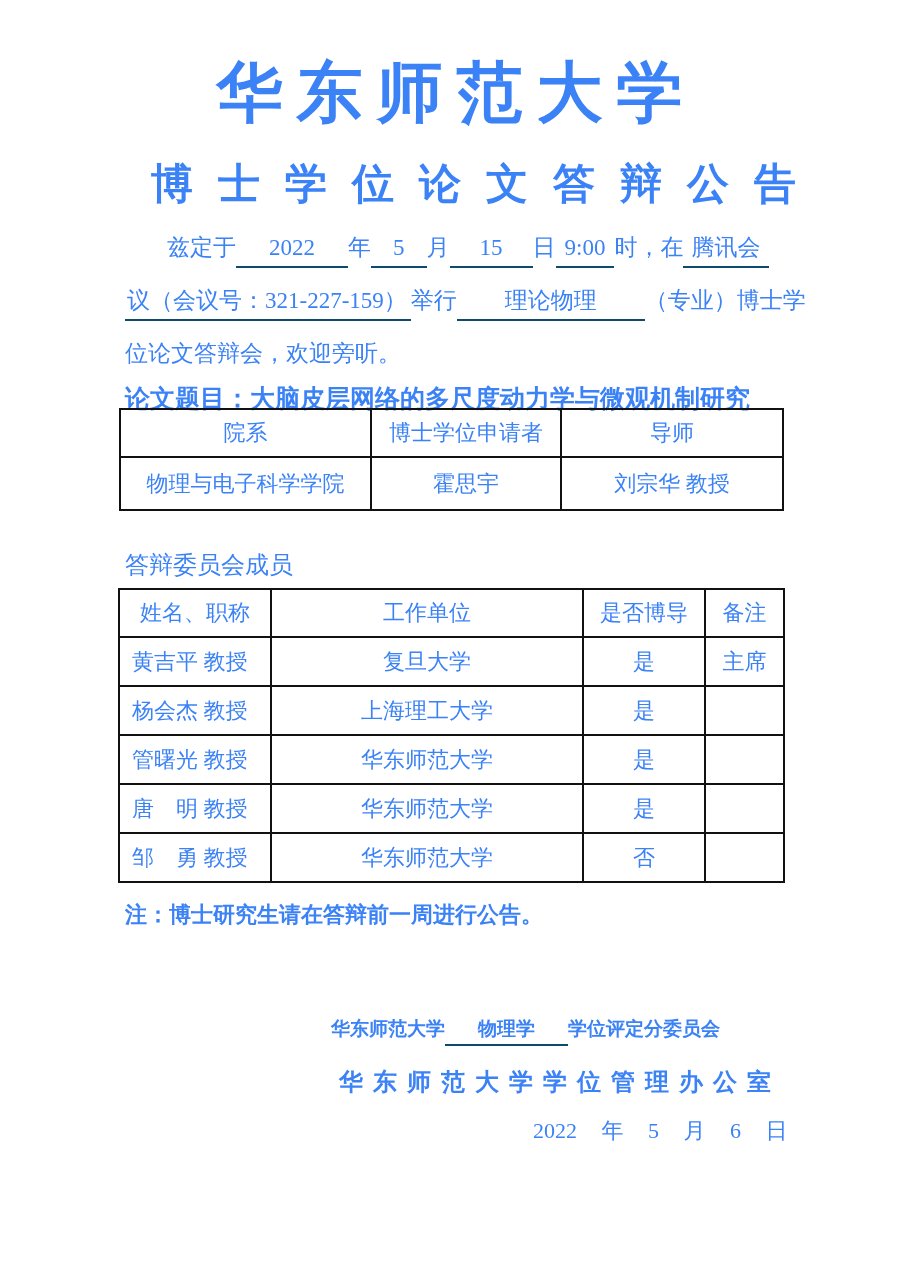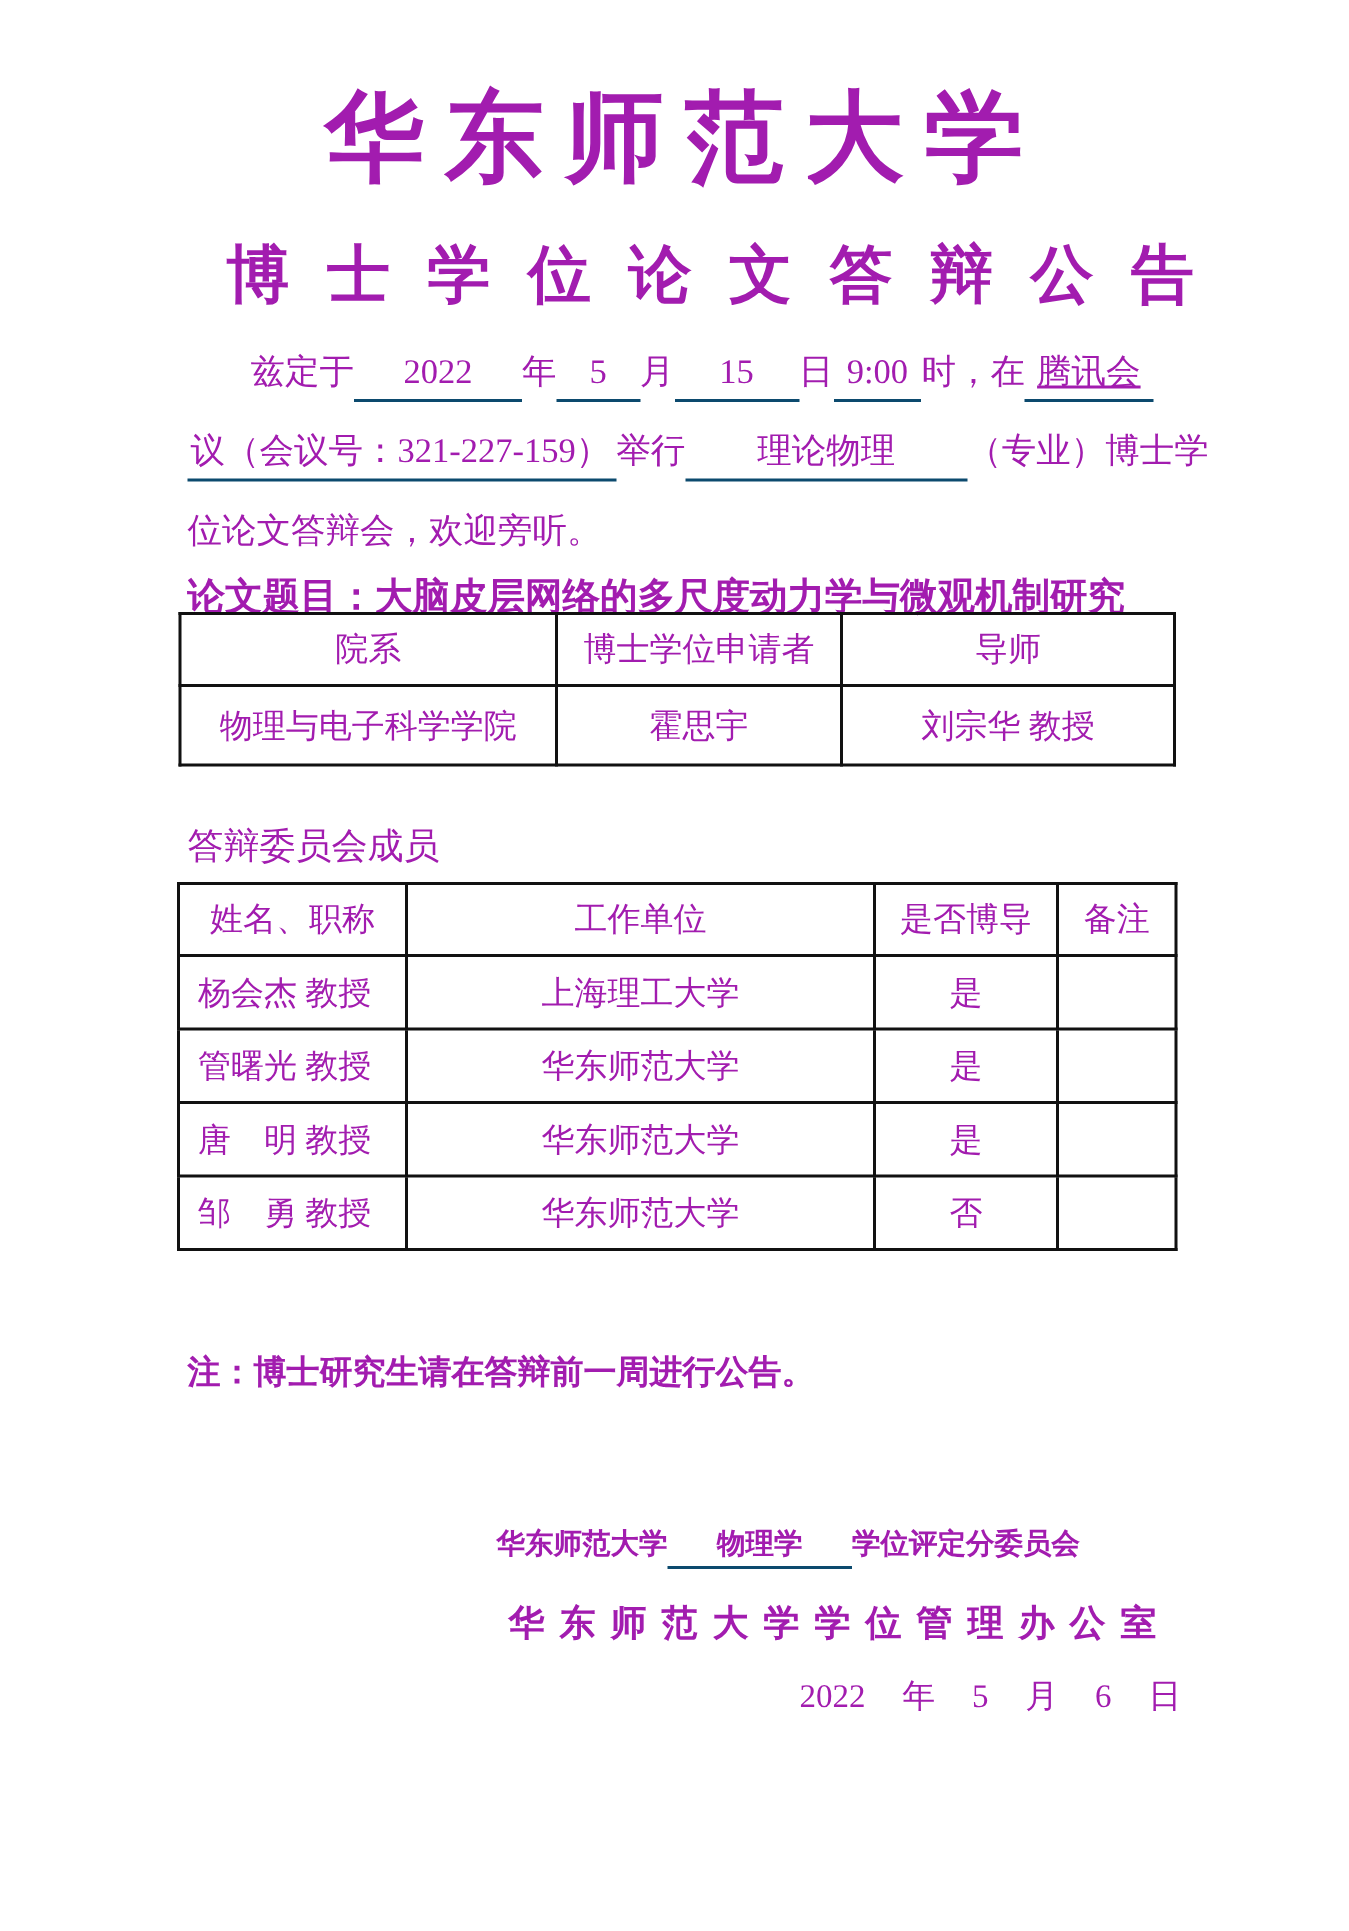--- a/index.html
+++ b/index.html
@@ -1,18 +1,18 @@
 <!DOCTYPE html>
 <html><head>
 <meta charset="utf-8">
 <style>
   html,body { margin:0; padding:0; background:#ffffff; }
   .page {
     position:relative; width:899px; height:1287px; background:#ffffff;
-    color:#a21caf; font-family:"Liberation Serif","DejaVu Serif",serif;
+    color:#3b82f6; font-family:"Liberation Serif","DejaVu Serif",serif;
     overflow:hidden;
   }
   .abs { position:absolute; }
 
   
   .uni-title {
     top:50px; left:0; width:899px; text-align:center;
     font-size:66px; font-weight:bold; letter-spacing:14px; padding-left:14px;
     box-sizing:border-box; line-height:85px; white-space:nowrap;
   }
@@ -25,21 +25,21 @@
   
   .iline { font-size:23px; line-height:32px; white-space:nowrap; }
   .l1 { top:232px; left:167px; }
   .l2 { top:285px; left:125px; }
   .l3 { top:338px; left:125px; }
   .u { display:inline-block; border-bottom:2px solid #0c4a6e; padding-bottom:2px; }
   .f-year  { padding-left:33px;  padding-right:33px; }
   .f-month { padding-left:22px;  padding-right:22px; }
   .f-day   { padding-left:30px;  padding-right:30px; }
   .f-time  { padding-left:9px;   padding-right:9px;  }
-  .f-ven1  { padding-left:8px;   padding-right:9px;text-decoration:underline;  }
+  .f-ven1  { padding-left:8px;   padding-right:9px;  }
   .f-ven2  { padding-left:2px;   padding-right:4px;  }
   .f-major { padding-left:48px;  padding-right:48px; }
 
   
   .thesis { top:384px; left:125px; font-size:25px; font-weight:bold; line-height:30px; white-space:nowrap; }
 
   
   table { border-collapse:collapse; table-layout:fixed; }
   td {
     border:2px solid #111; text-align:center; vertical-align:middle;
@@ -118,20 +118,26 @@
         <col style="width:79px">
       </colgroup>
     <tbody>
         <tr class="hrow">
       <td>姓名、职称</td>
       <td>工作单位</td>
       <td>是否博导</td>
       <td>备注</td>
     </tr>
     <tr class="drow">
+      <td class="name">黄吉平 教授</td>
+      <td>复旦大学</td>
+      <td>是</td>
+      <td>主席</td>
+    </tr>
+    <tr class="drow">
       <td class="name">杨会杰 教授</td>
       <td>上海理工大学</td>
       <td>是</td>
       <td></td>
     </tr>
     <tr class="drow">
       <td class="name">管曙光 教授</td>
       <td>华东师范大学</td>
       <td>是</td>
       <td></td>

